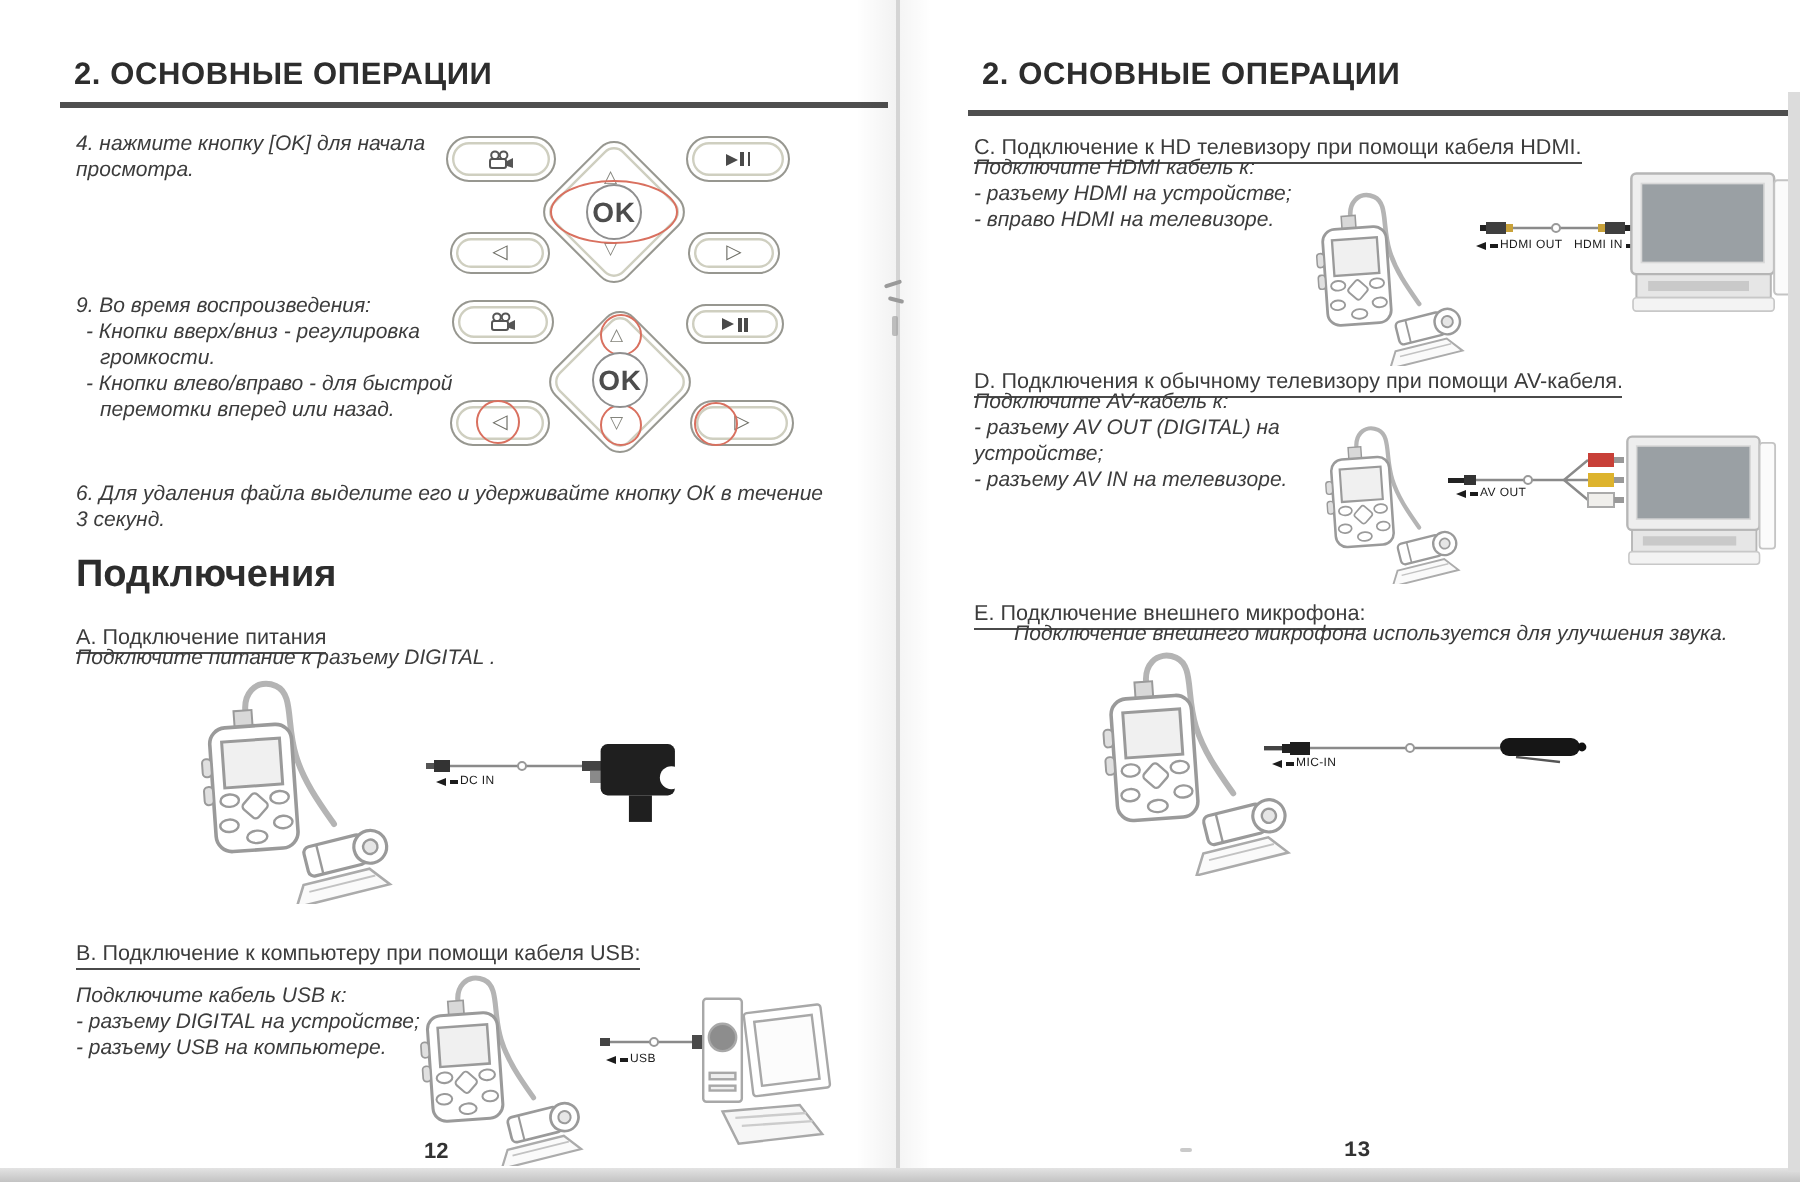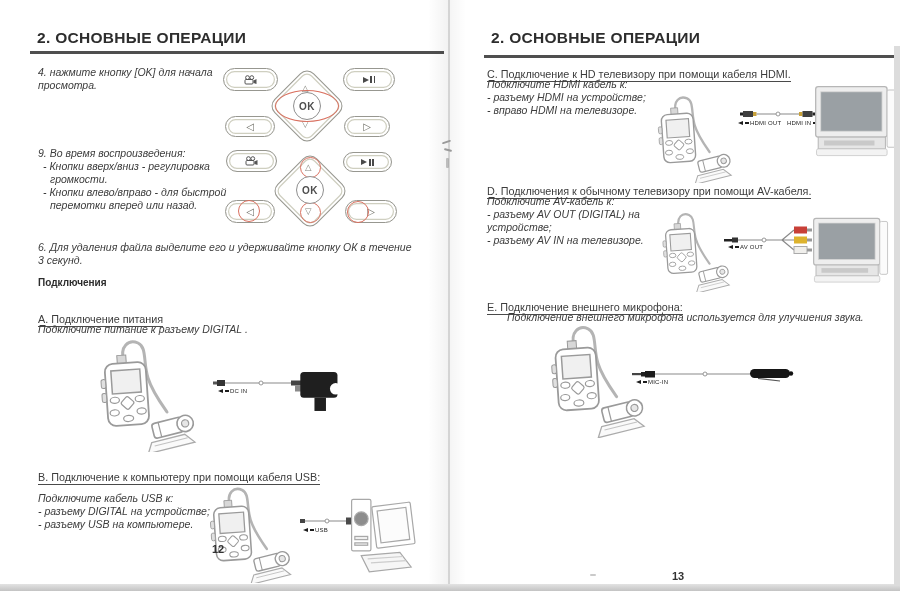--- a/index.html
+++ b/index.html
@@ -8,31 +8,31 @@
   .abs{position:absolute;}
   .nowrap{white-space:nowrap;}
   .hdr{font-size:15.5px;font-weight:bold;color:#2d2d2d;letter-spacing:.3px;white-space:nowrap;}
   .rule{position:absolute;height:2.6px;background:#4f4f4f;}
   .txt{font-size:10.5px;line-height:13px;color:#3c3c3c;font-style:italic;}
   .txt div{white-space:nowrap;}
   .ind1{padding-left:5px;}
   .ind2{padding-left:12px;}
   .sec-title{font-size:10.8px;color:#3c3c3c;border-bottom:1px solid #4a4a4a;display:inline-block;
              padding-bottom:1px;white-space:nowrap;}
-  .subhdr{font-size:10px;font-weight:bold;color:#2d2d2d;white-space:nowrap;}
+  .subhdr{font-size:19px;font-weight:bold;color:#2d2d2d;white-space:nowrap;}
   .pagenum{font-size:11px;font-weight:bold;color:#333;}
   
   .pill{position:absolute;background:#fff;border:1.5px solid #979790;border-radius:12px;
         box-shadow:inset 0 0 0 2px #ffffff, inset 0 0 0 3.2px #cfcfc0;
         display:flex;align-items:center;justify-content:center;}
   .diamond{position:absolute;background:#fff;border:1.5px solid #979790;border-radius:10px;
         box-shadow:inset 0 0 0 2px #ffffff, inset 0 0 0 3.2px #cfcfc0;transform:rotate(45deg);}
   .okbtn{position:absolute;width:26px;height:26px;border:1.5px solid #8f8f8f;border-radius:50%;
         background:#fff;display:flex;align-items:center;justify-content:center;
-        font-size:10px;font-weight:bold;color:#4d4d4d;letter-spacing:.4px;}
+        font-size:14px;font-weight:bold;color:#4d4d4d;letter-spacing:.4px;}
   .tri{position:absolute;font-size:8.5px;color:#84847c;line-height:8px;}
   .pillglyph{font-size:10px;color:#6e6e66;line-height:10px;}
   .redring{position:absolute;border:1.4px solid #d9705f;border-radius:50%;background:transparent;}
   .ppicon{display:flex;align-items:center;gap:1.5px;}
   .pp-tri{width:0;height:0;border-top:3.5px solid transparent;border-bottom:3.5px solid transparent;
           border-left:6px solid #4a4a4a;}
   .pp-bar{width:1.7px;height:7px;background:#4a4a4a;}
   
   .clabel{position:absolute;display:flex;align-items:center;gap:1.5px;font-size:6px;color:#1c1c1c;
           white-space:nowrap;letter-spacing:.2px;}
@@ -287,21 +287,21 @@
       </svg>
     <div class="clabel" style="left:303px;top:527px;">
       <span class="arrL"></span>
         <span class="stem"></span>
       <span>USB</span>
     </div>
     <svg class="abs" style="left:350px;top:490px;" width="74" height="88">
         <use href="#sym-computer"></use>
       </svg>
 
-    <div class="abs pagenum" style="left:212px;top:543px;">12</div>
+    <div class="abs pagenum" style="left:212px;top:570px;">12</div>
   </div>
 
   <div class="abs" style="left:450px;top:0;width:450px;height:591px;">
     <div class="abs hdr" style="left:41px;top:29px;">2. ОСНОВНЫЕ ОПЕРАЦИИ</div>
     <div class="rule" style="left:34px;top:55px;width:410px;"></div>
 
     <div class="abs" style="left:37px;top:64px;">
       <span class="sec-title">C. Подключение к HD телевизору при помощи кабеля HDMI.</span>
     </div>
     <div class="abs txt" style="left:37px;top:78px;">
@@ -365,21 +365,21 @@
       </svg>
     <svg class="abs" style="left:182px;top:364px;" width="166" height="20">
         <use href="#sym-mic-cable"></use>
       </svg>
     <div class="clabel" style="left:186px;top:379px;">
       <span class="arrL"></span>
         <span class="stem"></span>
       <span>MIC-IN</span>
     </div>
 
-    <div class="abs pagenum" style="left:222px;top:570px;">13</div>
+    <div class="abs pagenum" style="left:222px;top:570px;font-family:Liberation Mono, monospace;">13</div>
     <div class="smudge" style="left:140px;top:574px;width:6px;height:2px;"></div>
   </div>
 
   <div class="spine"></div>
   <div class="spine-shadeL"></div>
   <div class="spine-shadeR"></div>
   <div class="staple" style="left:442px;top:141px;width:9px;height:2px;transform:rotate(-18deg);"></div>
   <div class="staple" style="left:444px;top:149px;width:8px;height:2px;transform:rotate(14deg);"></div>
   <div class="staple" style="left:446px;top:158px;width:3px;height:10px;opacity:.6;"></div>
   <div class="edge-bottom"></div>

